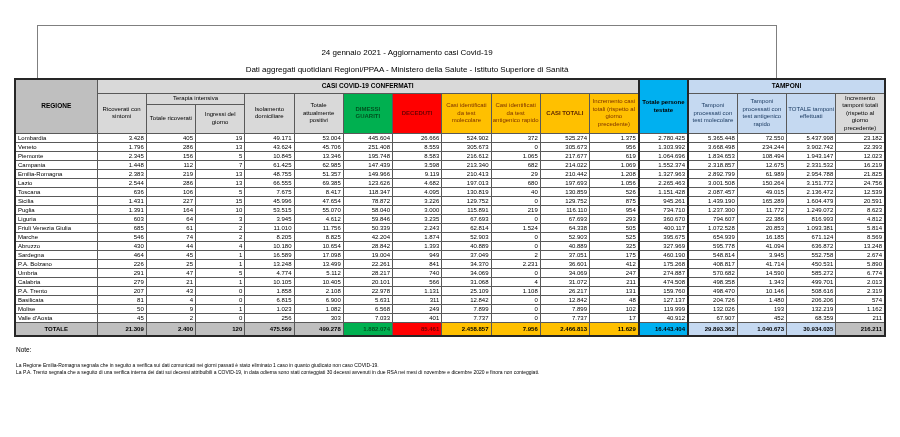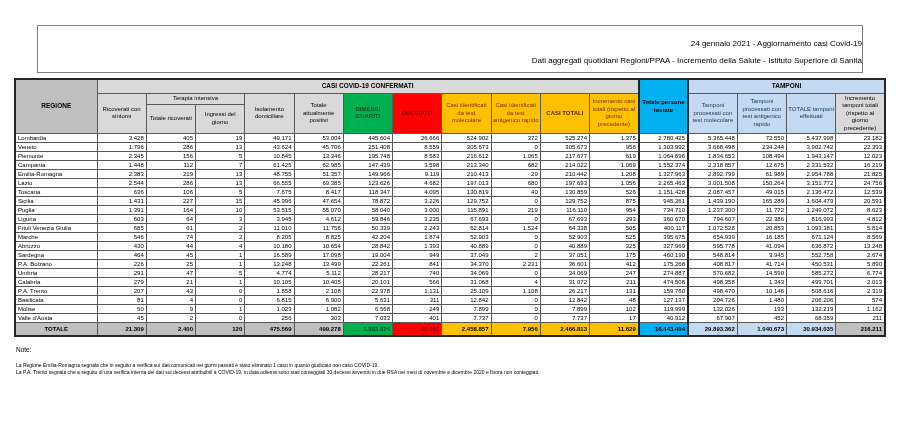--- a/index.html
+++ b/index.html
@@ -2,22 +2,22 @@
 <html style="--green: #00B050; --red: #FF0000; --yellow: #FFC000; --cyan: #00B0F0; --lightblue: #C5D9F1; --gray-hdr: #D9D9D9; --gray-dark: #BFBFBF;"><head>
 <meta charset="utf-8">
 <style>
   * { box-sizing: border-box; }
   html,body { margin:0; padding:0; }
   body {
     width:900px; height:437px; background:#ffffff; position:relative;
     font-family:"Liberation Sans", sans-serif; color:#000;
   }
   .title-box {
-    position:absolute; left:37px; top:25px; width:826px;
-    border:1px solid #7f7f7f; text-align:right; padding:13px 0 6px 0;
+    position:absolute; left:37px; top:25px; width:740px;
+    border:1px solid #7f7f7f; text-align:center; padding:22px 0 6px 0;
   }
   .title-box .line { font-size:8px; line-height:10px; }
   .title-box .line1 { margin-bottom:7px; }
 
   table.covid {
     position:absolute; left:14px; top:78px; width:872px;
     border-collapse:collapse; table-layout:fixed;
     border:2px solid #262626;
   }
   col.c-region { width:82px; }
@@ -64,21 +64,21 @@
 
   .notes { position:absolute; left:16px; top:346px; width:870px; }
   .notes .label { font-size:6.5px; margin-bottom:9px; }
   .notes .item  { font-size:5px; line-height:7px; }
 </style>
 </head>
 <body>
 
 <div class="title-box">
   <div class="line line1">24 gennaio 2021 - Aggiornamento casi Covid-19</div>
-  <div class="line">Dati aggregati quotidiani Regioni/PPAA - Incremento della Salute - Istituto Superiore di Sanità</div>
+  <div class="line">Dati aggregati quotidiani Regioni/PPAA - Ministero della Salute - Istituto Superiore di Sanità</div>
 </div>
 
 <table class="covid">
   <colgroup>
     <col class="c-region">
     <col>
       <col>
       <col>
       <col>
       <col>

